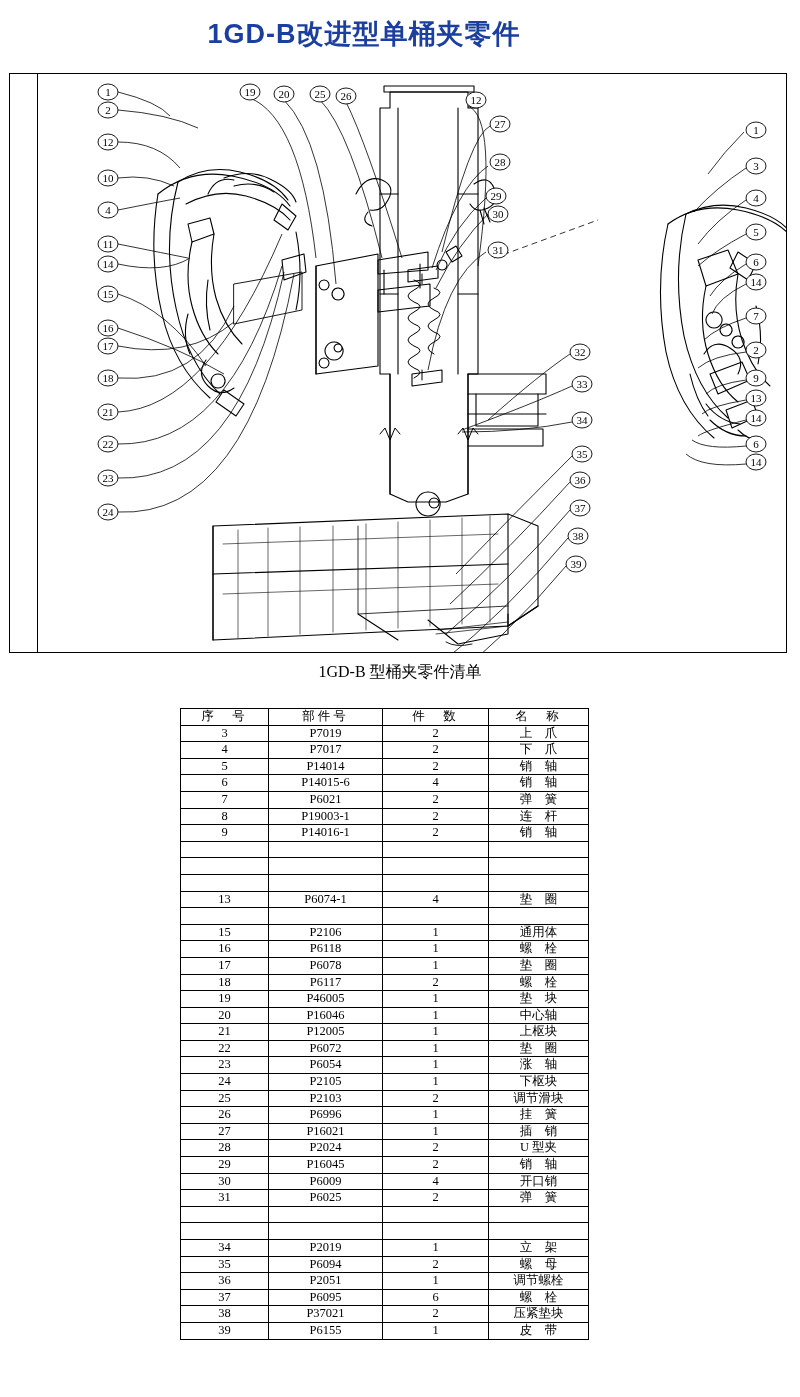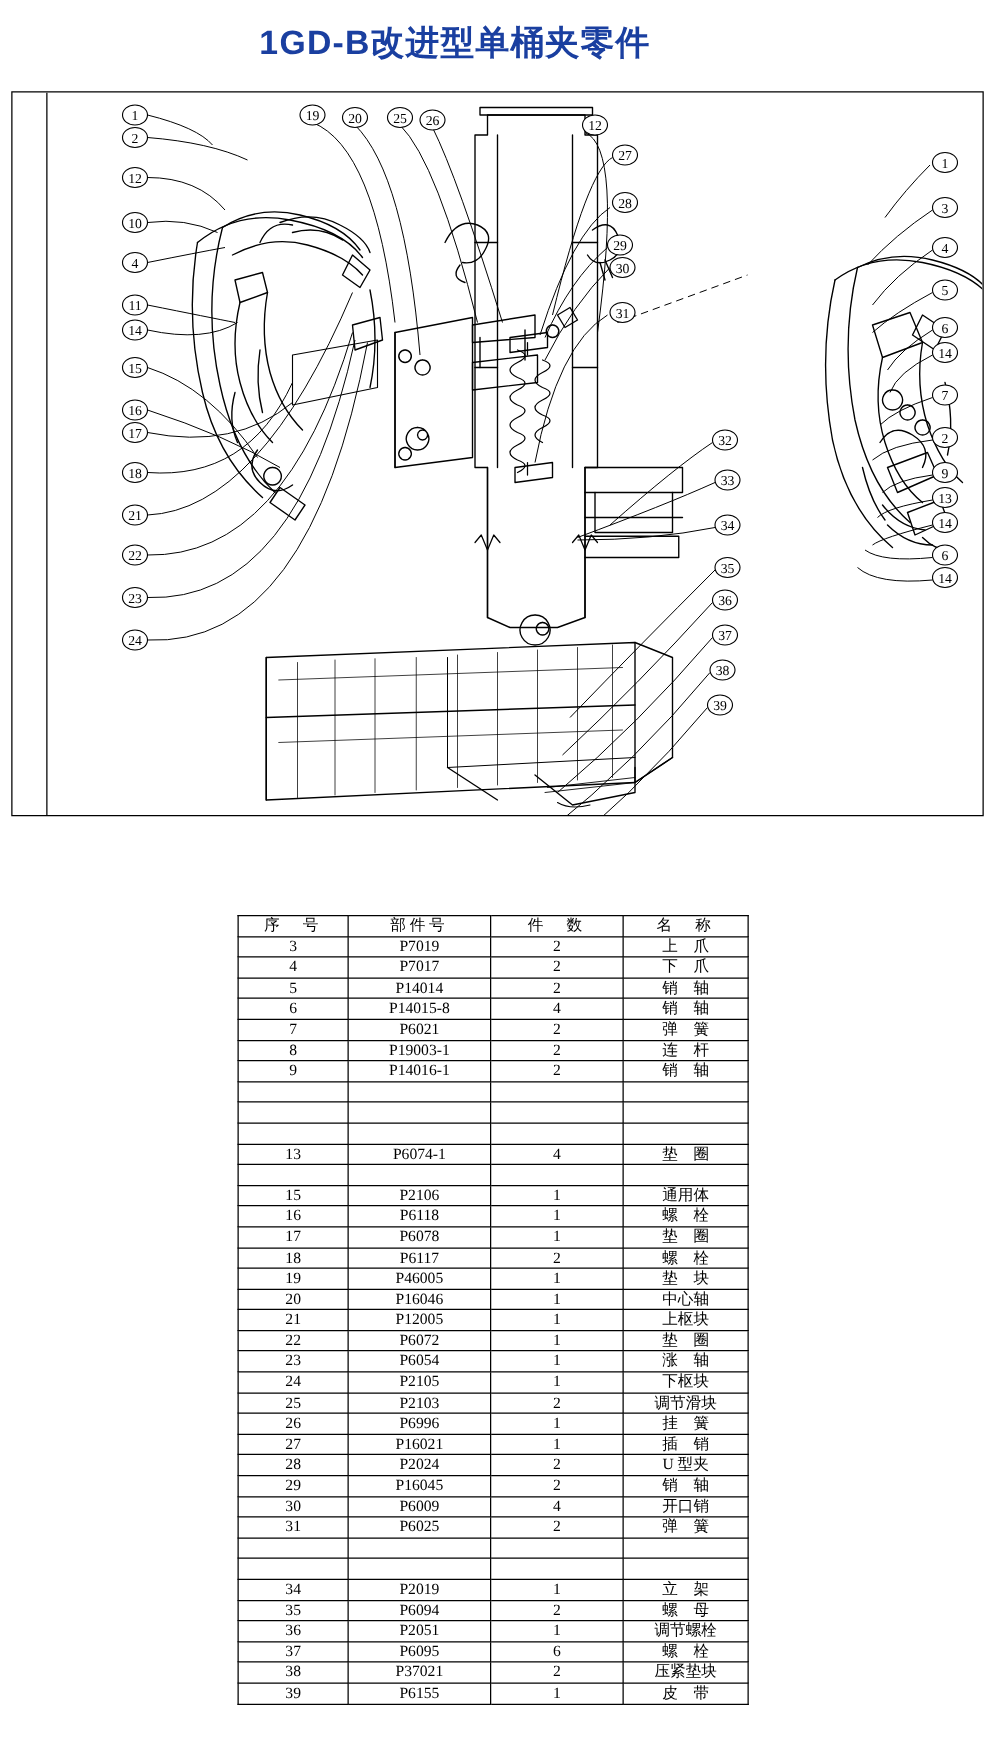--- a/index.html
+++ b/index.html
@@ -67,24 +67,23 @@
     left: 0;
     top: 662px;
     width: 800px;
     text-align: center;
     font-size: 16px;
     font-family: "Liberation Serif", serif;
   }
   
   .parts-table-wrap {
     position: absolute;
-    left: 190px;
+    left: 180px;
     top: 708px;
     width: 408px;
-    margin-top: 24px;
   }
   table.parts {
     border-collapse: collapse;
     width: 408px;
     table-layout: fixed;
     font-size: 12.5px;
     font-family: "Liberation Serif", serif;
   }
   table.parts td, table.parts th {
     border: 1px solid #000;
@@ -394,20 +393,21 @@
             <text x="718" y="328">13</text>
               <text x="718" y="348">14</text>
               <text x="718" y="374">6</text>
             <text x="718" y="392">14</text>
           </g>
         </g>
       </svg>
     </div>
   </div>
 
+  <div class="table-caption">1GD-B 型桶夹零件清单</div>
 
   <div class="parts-table-wrap">
     <table class="parts">
       <colgroup>
         <col class="c1">
           <col class="c2">
           <col class="c3">
           <col class="c4">
       </colgroup>
       <thead>
@@ -432,21 +432,21 @@
             <td>下　爪</td>
           </tr>
           <tr>
             <td>5</td>
             <td>P14014</td>
             <td>2</td>
             <td>销　轴</td>
           </tr>
           <tr>
             <td>6</td>
-            <td>P14015-8</td>
+            <td>P14015-6</td>
             <td>4</td>
             <td>销　轴</td>
           </tr>
           <tr>
             <td>7</td>
             <td>P6021</td>
             <td>2</td>
             <td>弹　簧</td>
           </tr>
           <tr>

